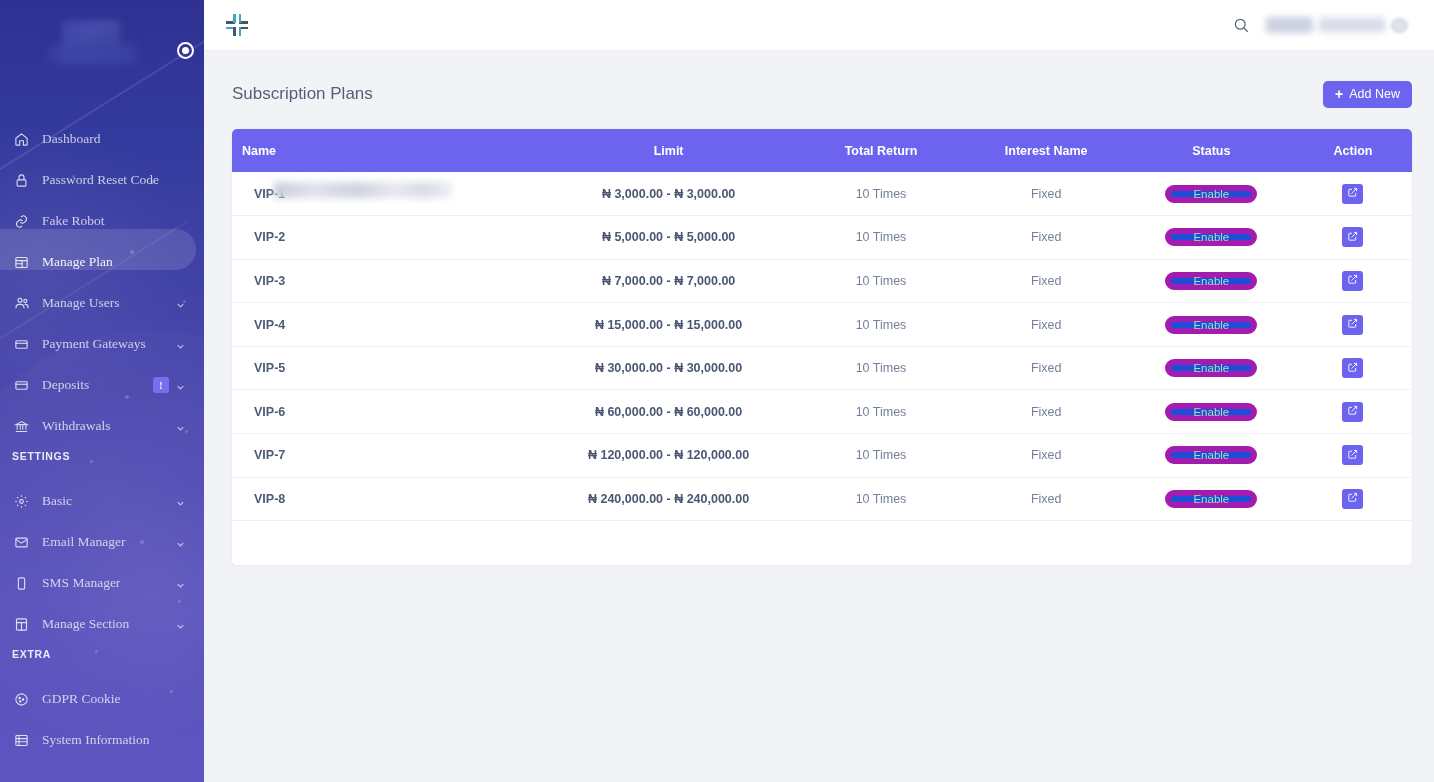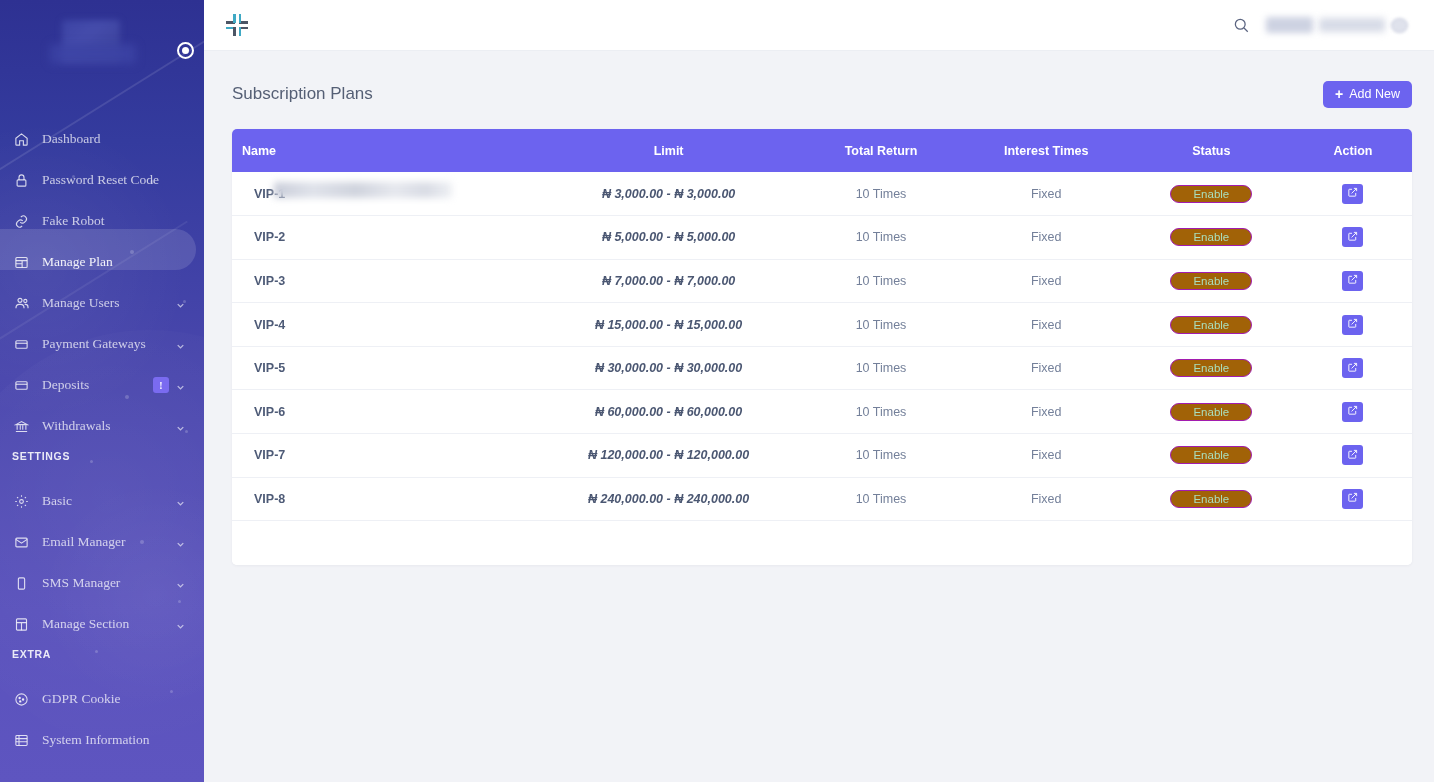--- a/index.html
+++ b/index.html
@@ -119,31 +119,31 @@
     background: #6C63EF; color: #ffffff; font-size: 12.5px; font-weight: bold;
     height: 43px; padding: 0 10px; white-space: nowrap;
   }
   thead th.c-name { text-align: left; }
   tbody td {
     height: 43.6px; font-size: 12.5px; color: #74809a; text-align: center;
     border-bottom: 1px solid #eef0f5; padding: 0 10px;
   }
   tbody tr:last-child td { border-bottom: 1px solid #eef0f5; }
   td.c-name { text-align: left; padding-left: 22px; color: #4e5b77; font-weight: bold; position: relative; }
-  td.c-limit { color: #4b5772; font-weight: bold; font-style: italic; }
+  td.c-limit { color: #4b5772; font-weight: bold; }
   .redact {
     position: absolute; left: 42px; top: 10px; width: 178px; height: 16px;
     background: linear-gradient(90deg,#c9cdd9 0%, #dfe2ea 22%, #cfd3dd 46%, #e6e8ee 68%, #d8dbe4 85%, #eef0f4 100%);
     filter: blur(3.5px); border-radius: 2px;
   }
   .pill {
     display: inline-flex; align-items: center; justify-content: center;
     min-width: 62px; height: 18px; padding: 0 22px;
-    border: 1px solid #a21caf; border-radius: 10px;
-    background: #a16207; color: #a9dfbe; font-size: 11.5px;
+    border: 6px solid #a21caf; border-radius: 10px;
+    background: #1d4ed8; color: #a9dfbe; font-size: 11.5px;
   }
   .btn-edit {
     width: 21px; height: 20px; background: #6C63EF; border: none; border-radius: 3px;
     display: inline-flex; align-items: center; justify-content: center; cursor: pointer;
     color: #fff;
   }
   .card-foot { height: 44px; background: #fff; }
 </style>
 </head>
 <body>
@@ -405,21 +405,21 @@
         </button>
       </div>
 
       <div class="card">
         <table>
           <thead>
             <tr>
               <th class="c-name" style="width:26%">Name</th>
               <th style="width:22%">Limit</th>
               <th style="width:14%">Total Return</th>
-              <th style="width:14%">Interest Times</th>
+              <th style="width:14%">Interest Name</th>
               <th style="width:14%">Status</th>
               <th style="width:10%">Action</th>
             </tr>
           </thead>
           <tbody id="tbody">
               <tr>
                 <td class="c-name"><span>VIP-1</span><span class="redact"></span></td>
                 <td class="c-limit">₦ 3,000.00 - ₦ 3,000.00</td>
                 <td>10 Times</td>
                 <td>Fixed</td>

